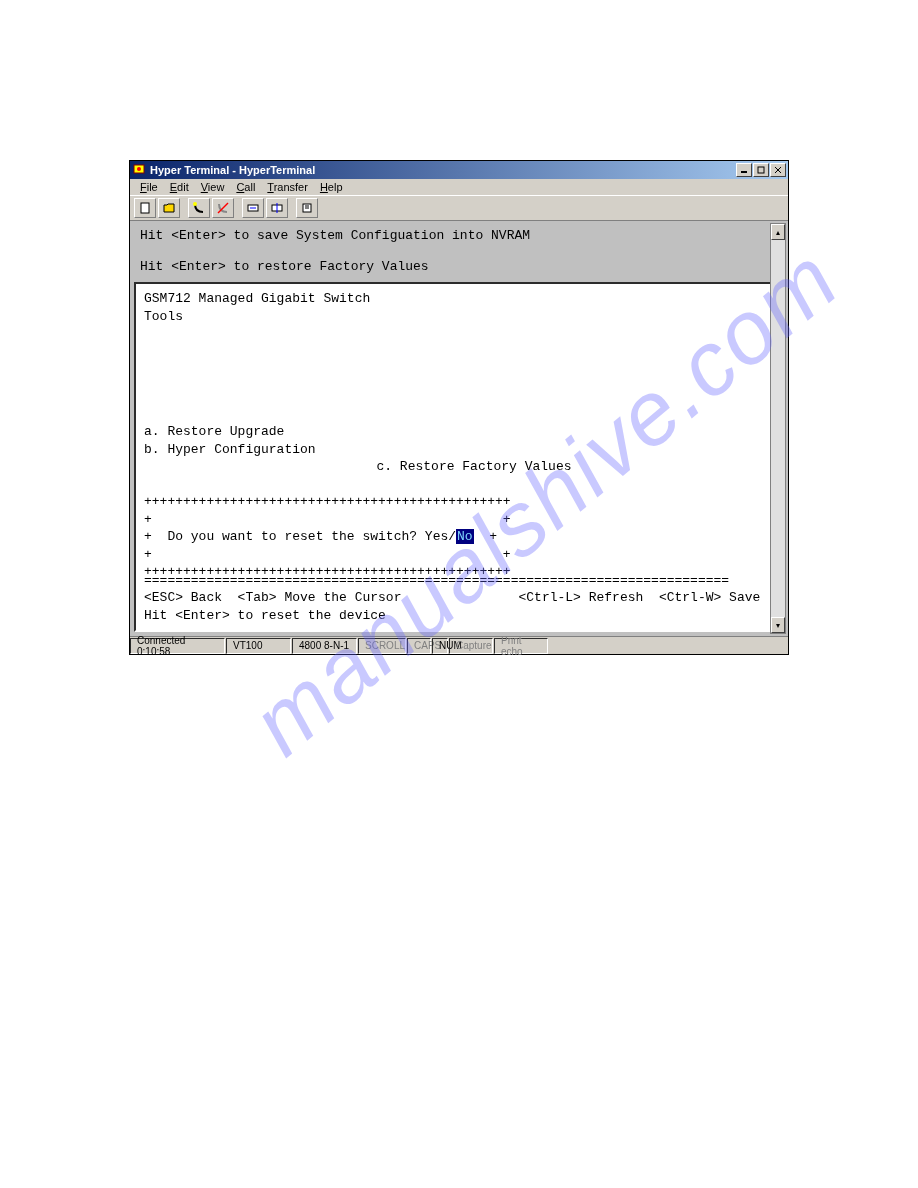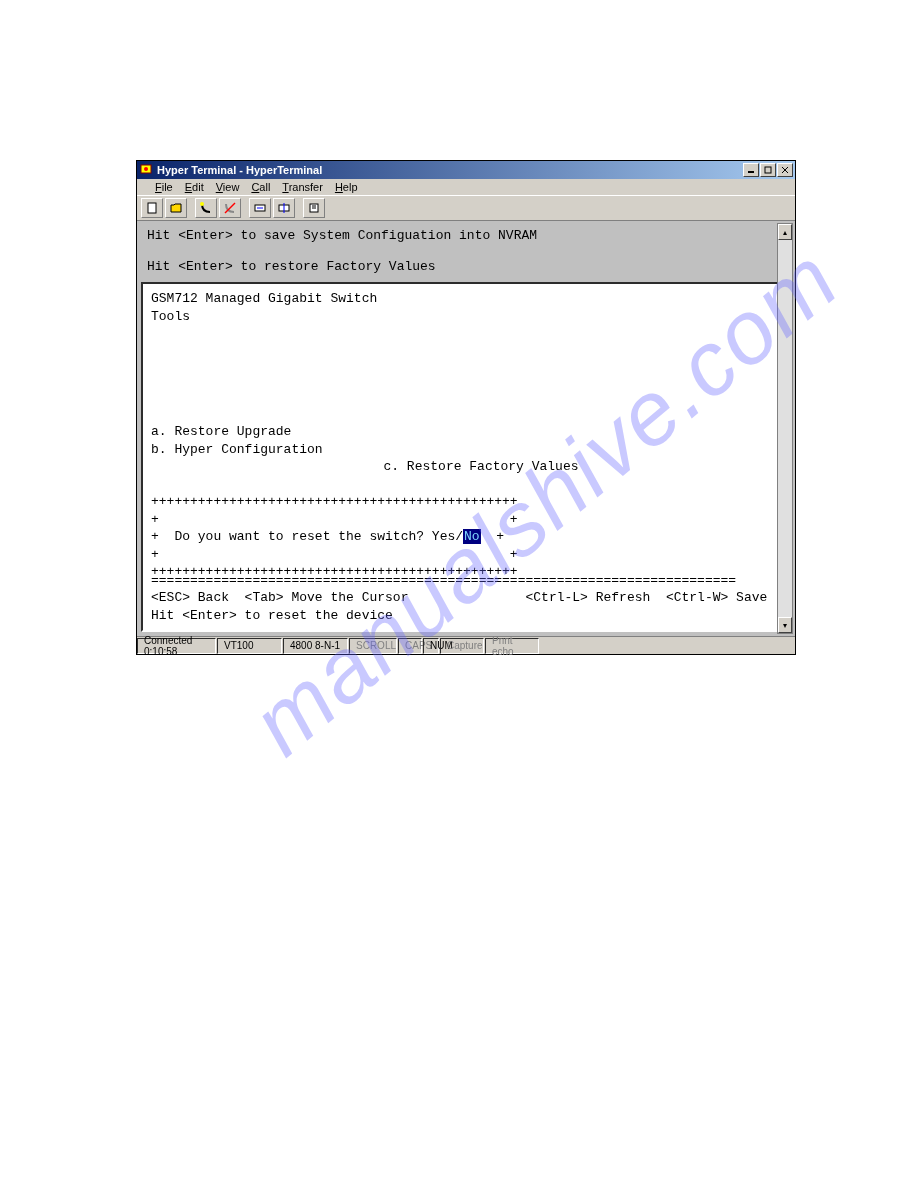--- a/index.html
+++ b/index.html
@@ -20,21 +20,21 @@
     transform: rotate(-40deg);
     pointer-events: none;
     z-index: 100;
     font-family: Arial, sans-serif;
     font-style: italic;
     letter-spacing: 2px;
   }
   .window {
     position: absolute;
     top: 160px;
-    left: 136px;
+    left: 129px;
     width: 660px;
     border: 1px solid #000;
     background: #d4d0c8;
   }
   .titlebar {
     background: linear-gradient(to right, #0a246a, #a6caf0);
     color: #fff;
     height: 18px;
     display: flex;
     align-items: center;
@@ -61,21 +61,20 @@
     align-items: center;
     justify-content: center;
     font-family: Arial;
     color: #000;
   }
   .menubar {
     background: #d4d0c8;
     display: flex;
     padding: 1px 4px;
     font-size: 11px;
-    margin-left: 8px;
   }
   .menu-item {
     padding: 1px 6px;
     cursor: default;
   }
   .menu-item u { text-decoration: underline; }
   .toolbar {
     background: #d4d0c8;
     display: flex;
     padding: 2px 4px;
@@ -276,21 +275,21 @@
 <div style="position:absolute;bottom:6px;left:8px;right:8px"><div>===========================================================================</div><div><span>&lt;ESC&gt; Back  &lt;Tab&gt; Move the Cursor</span>               <span>&lt;Ctrl-L&gt; Refresh  &lt;Ctrl-W&gt; Save</span></div><div>Hit &lt;Enter&gt; to reset the device</div></div></div>
 
     <div class="scrollbar">
       <div class="scroll-btn">▴</div>
       <div class="scroll-track"></div>
       <div class="scroll-btn">▾</div>
     </div>
   </div>
 
   <div class="statusbar">
-    <div class="status-cell" style="width:79px">Connected 0:10:58</div>
+    <div class="status-cell" style="width:95px">Connected 0:10:58</div>
     <div class="status-cell" style="width:65px">VT100</div>
     <div class="status-cell" style="width:65px">4800 8-N-1</div>
     <div class="status-cell status-disabled" style="width:48px">SCROLL</div>
     <div class="status-cell status-disabled" style="width:24px">CAPS</div>
     <div class="status-cell" style="width:16px">NUM</div>
     <div class="status-cell status-disabled" style="width:44px">Capture</div>
     <div class="status-cell status-disabled" style="width:54px">Print echo</div>
   </div>
 
 </div>

